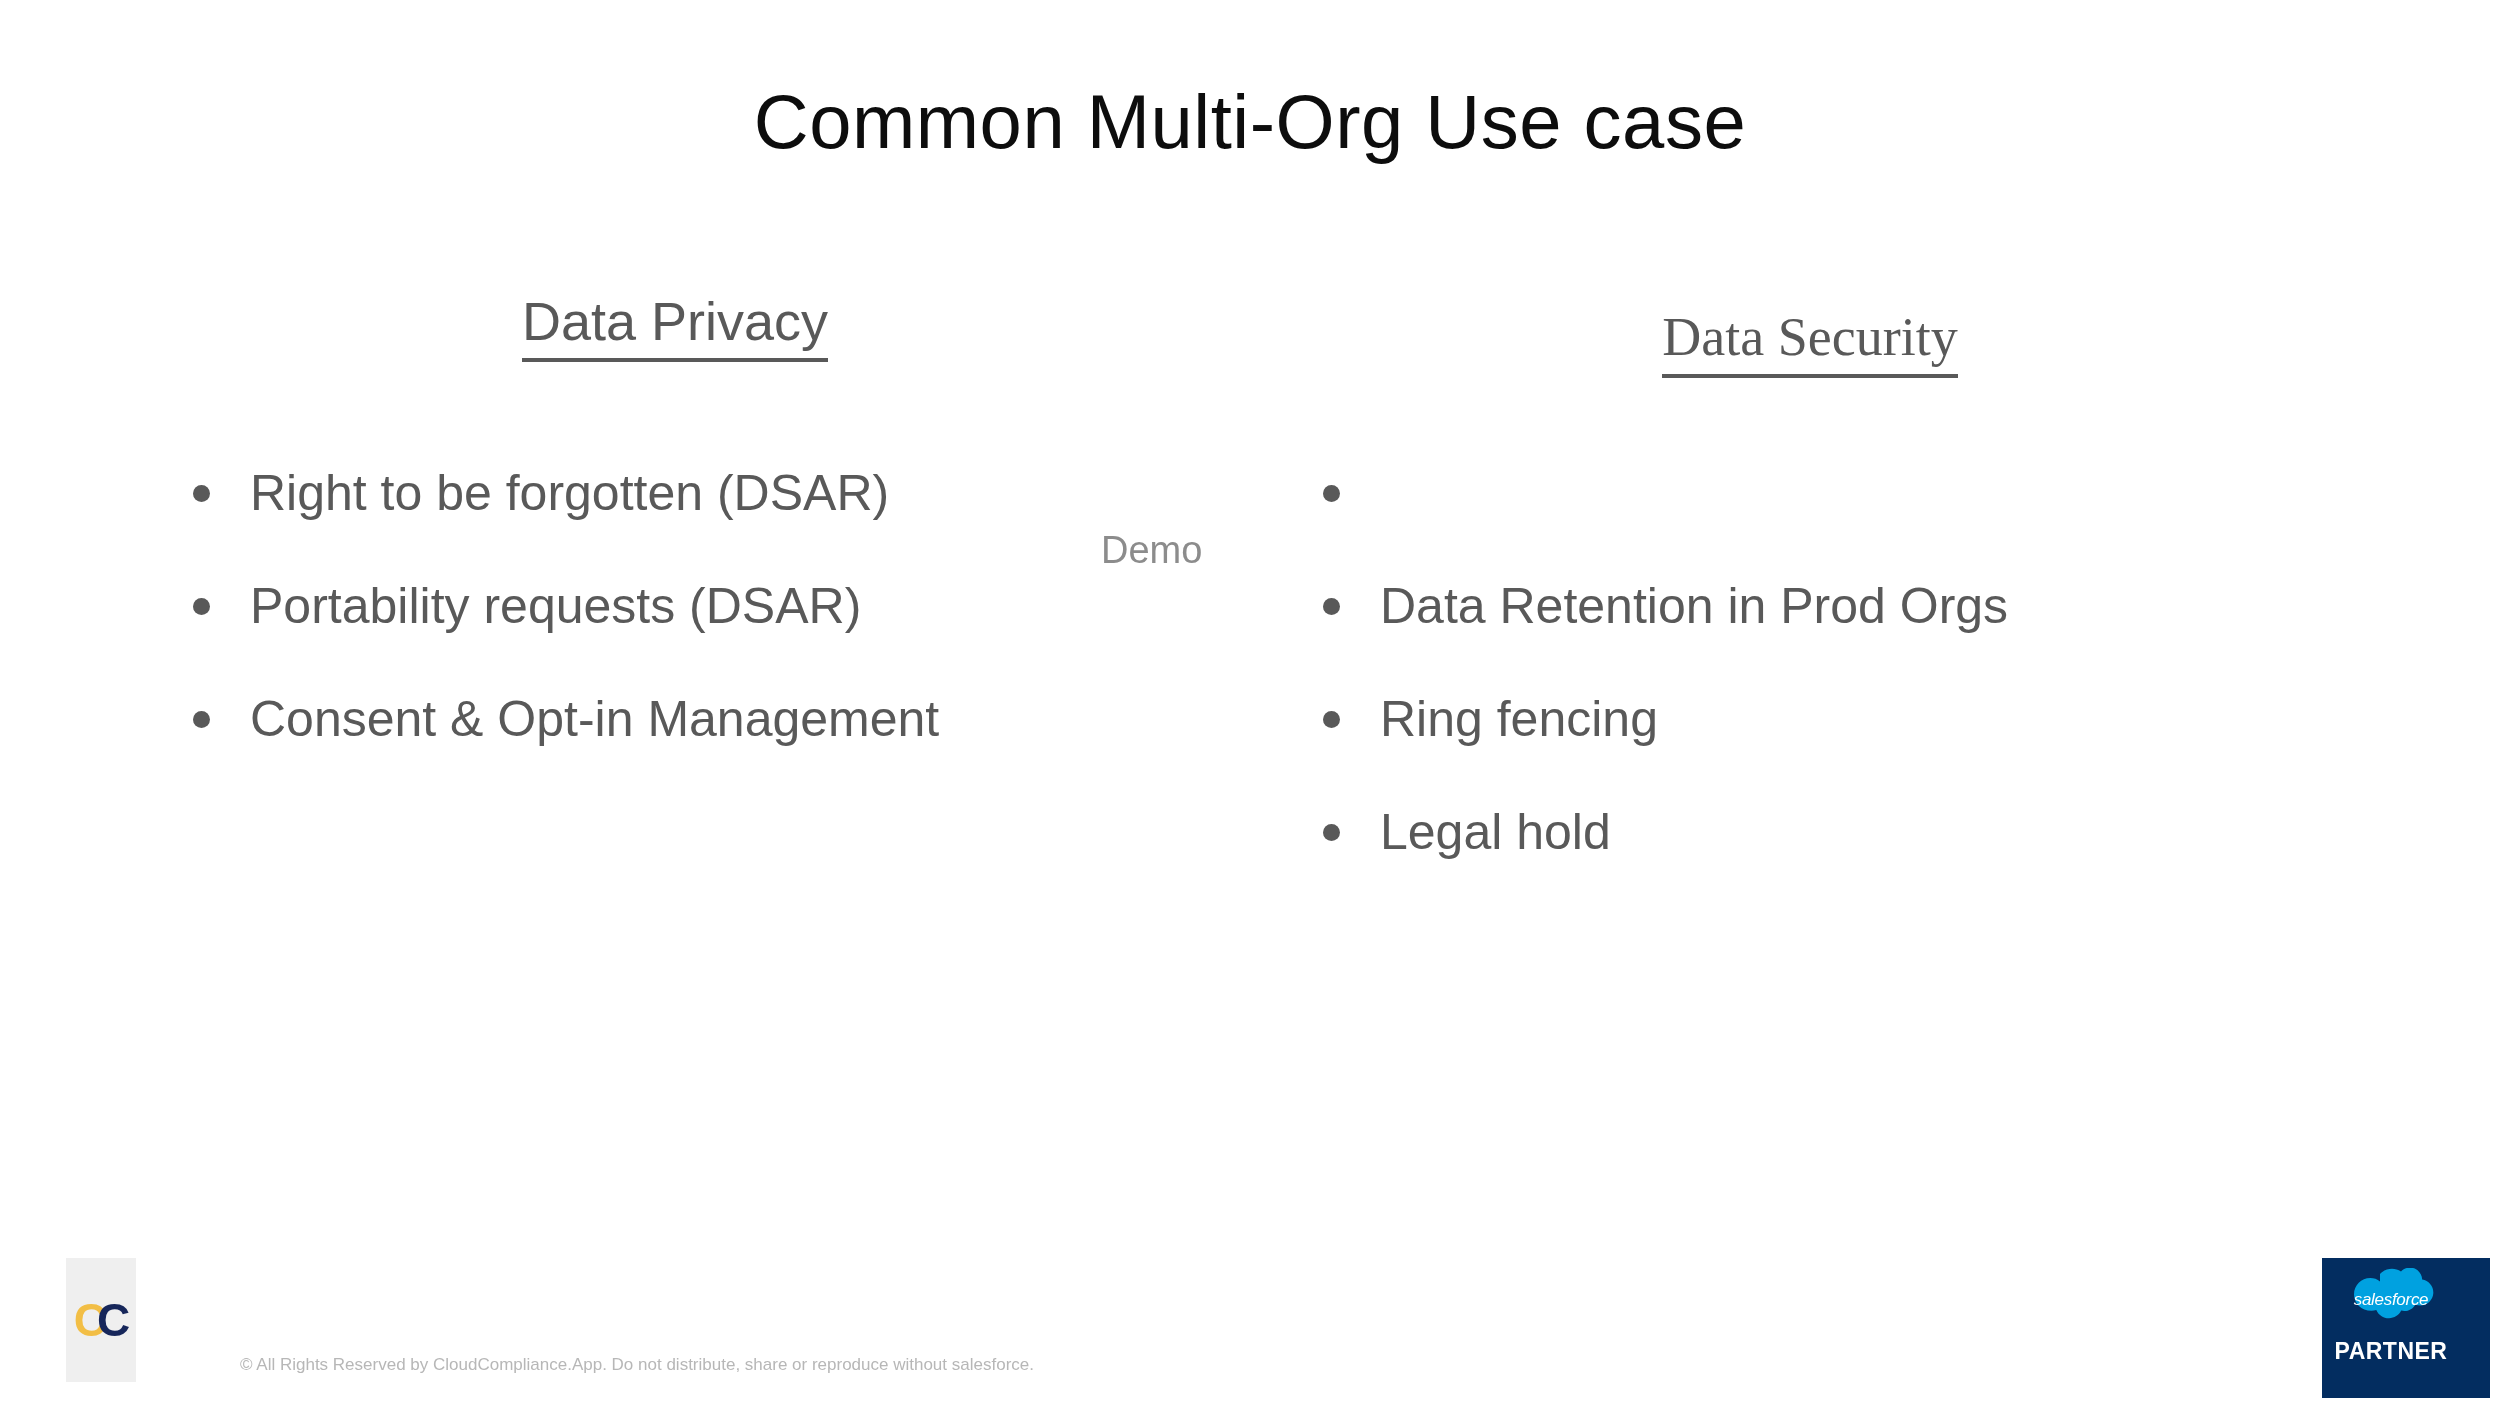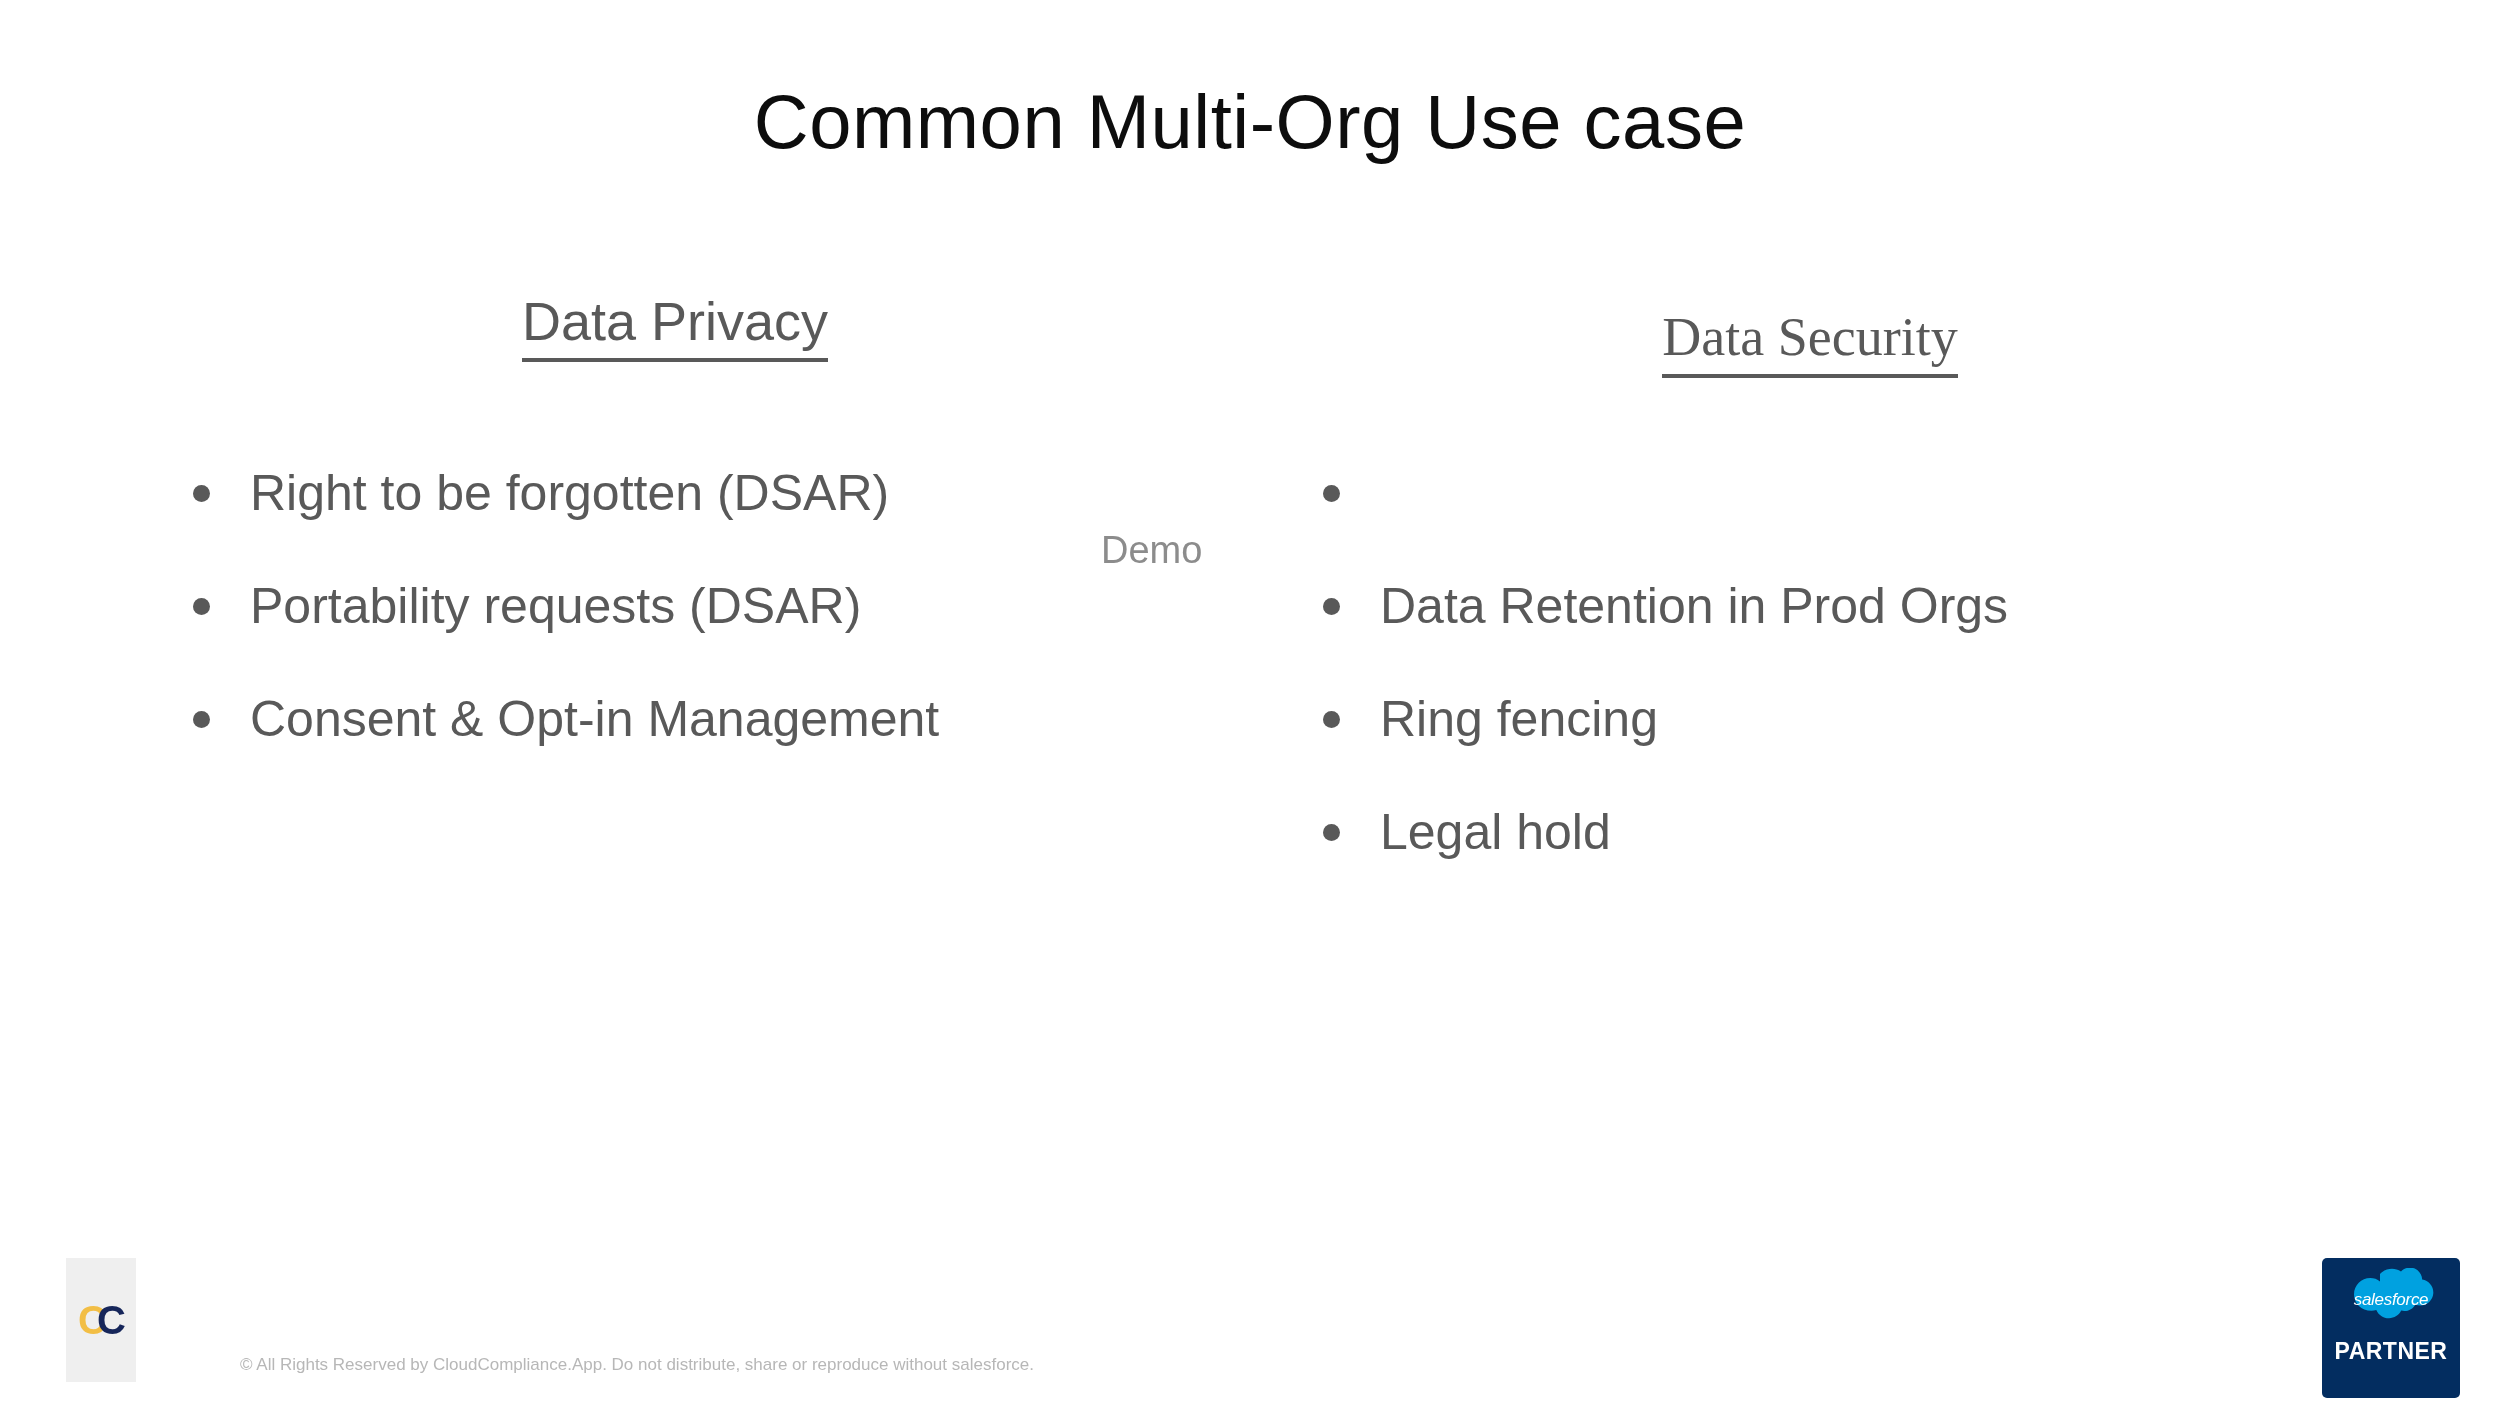--- a/index.html
+++ b/index.html
@@ -112,21 +112,21 @@
     left: 66px;
     top: 1258px;
     width: 70px;
     height: 124px;
     background: #efefef;
     display: flex;
     align-items: center;
     justify-content: center;
   }
   #cc-logo .cc-mark {
-    font-size: 40px;
+    font-size: 46px;
     font-weight: 700;
     letter-spacing: -10px;
     line-height: 1;
     padding-right: 8px;
   }
   #cc-logo .cc-c1 { color: #f2be45; }
   #cc-logo .cc-c2 { color: #16265a; }
 
   #copyright {
     position: absolute;
@@ -138,22 +138,23 @@
     white-space: nowrap;
   }
 
   #sf-badge {
     position: absolute;
     left: 2322px;
     top: 1258px;
     width: 138px;
     height: 140px;
     background: #032d60;
-    border-radius: 5px;
+    border-radius: 0;
     overflow: hidden;
+    padding-left: 30px;
   }
   #sf-badge .sf-cloud {
     position: absolute;
     left: 14px;
     top: 10px;
     width: 110px;
     height: 62px;
   }
   #sf-badge .sf-cloud-word {
     position: absolute;

